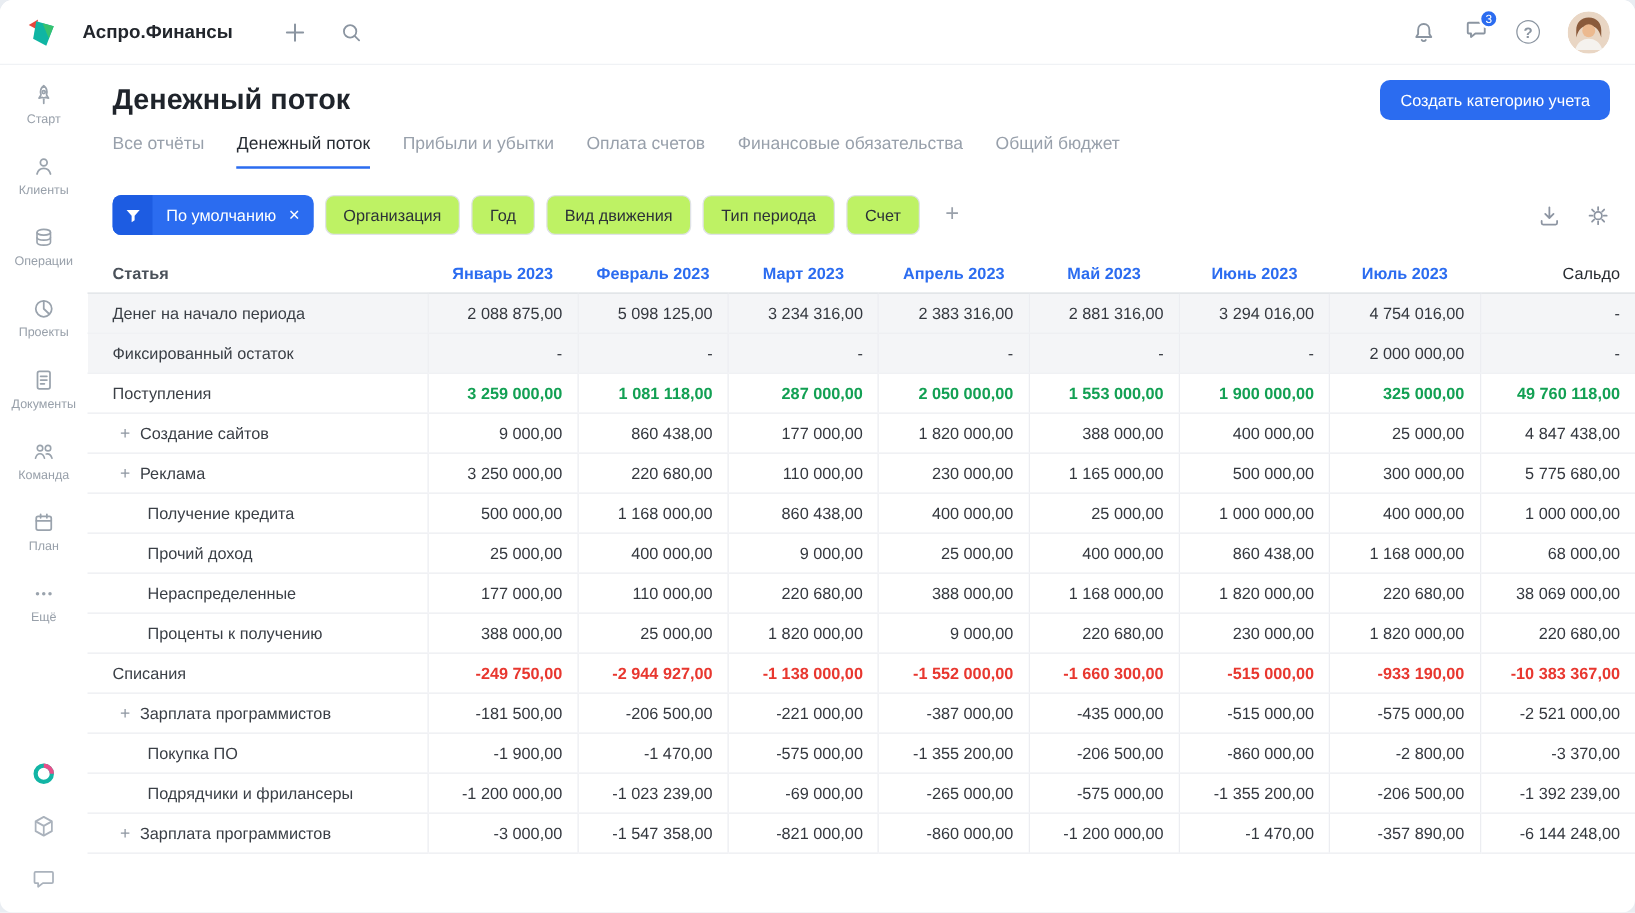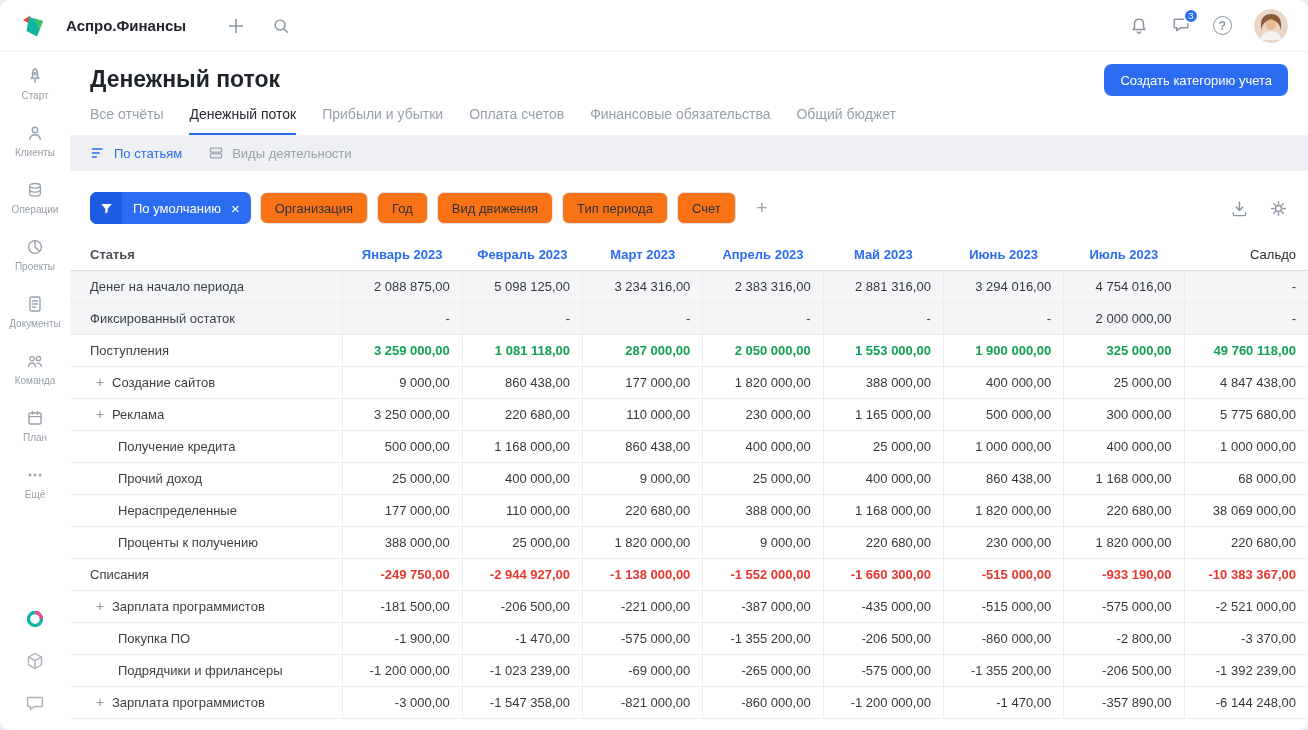--- a/index.html
+++ b/index.html
@@ -47,21 +47,21 @@
   .vtab svg { width:16px; height:16px; }
   .vtab.active { color:var(--accent,#2b6cf0); }
 
   
   .filter-row { display:flex; align-items:center; gap:9px; padding:21px 20px 15px; }
   .pill { display:flex; align-items:center; height:32px; border-radius:7px; overflow:hidden; background:var(--accent,#2b6cf0); color:#fff; cursor:pointer; }
   .pill-seg { width:32px; height:100%; background:#1d5ce2; display:flex; align-items:center; justify-content:center; }
   .pill-seg svg { width:15px; height:15px; }
   .pill-lbl { font-size:13px; padding:0 5px 0 11px; }
   .pill-x { font-size:15px; padding:0 11px 0 5px; line-height:1; }
-  .fbtn { height:32px; padding:0 14px; border:1px solid #dfe2e7; border-radius:7px; background:#f97316; font-size:13px; color:#2c3138; font-family:inherit; cursor:pointer; white-space:nowrap; }
+  .fbtn { height:32px; padding:0 14px; border:1px solid #dfe2e7; border-radius:7px; background:#bef264; font-size:13px; color:#2c3138; font-family:inherit; cursor:pointer; white-space:nowrap; }
   .add-filter { width:30px; height:32px; border:none; background:none; color:#9aa1ab; font-size:19px; cursor:pointer; margin-left:2px; }
   .fr-right { margin-left:auto; display:flex; align-items:center; gap:20px; color:#8d95a2; }
   .fr-right .icon { cursor:pointer; }
   .fr-right svg { width:19px; height:19px; }
 
   
   .table-wrap { flex:1; min-height:0; }
   table { width:100%; border-collapse:collapse; table-layout:fixed; font-size:13px; }
   thead th { height:31px; font-weight:700; border-bottom:1px solid #dcdfe4; }
   .h-article { text-align:left; padding-left:20px; color:#4a515a; }
@@ -243,39 +243,20 @@
         <div class="tabs">
             <div class="tab">Все отчёты</div>
             <div class="tab active">Денежный поток</div>
             <div class="tab">Прибыли и убытки</div>
             <div class="tab">Оплата счетов</div>
             <div class="tab">Финансовые обязательства</div>
             <div class="tab">Общий бюджет</div>
           </div>
       </div>
 
-      <div class="view-bar">
-          <div class="vtab active">
-            <span class="icon">
-              <svg viewBox="0 0 20 20" fill="none" stroke="currentColor" stroke-width="1.7" stroke-linecap="round">
-                <path d="M3 5h12M3 10h8.5M3 15h5"></path>
-              </svg>
-            </span>
-            <span>По статьям</span>
-          </div>
-          <div class="vtab">
-            <span class="icon">
-              <svg viewBox="0 0 20 20" fill="none" stroke="currentColor" stroke-width="1.5" stroke-linejoin="round">
-                <rect x="3" y="3.8" width="14" height="5" rx="1"></rect>
-                <rect x="3" y="11.2" width="14" height="5" rx="1"></rect>
-              </svg>
-            </span>
-            <span>Виды деятельности</span>
-          </div>
-        </div>
 
       <div class="filter-row">
         <div class="pill">
           <span class="pill-seg icon">
             <svg viewBox="0 0 20 20">
                 <path d="M3 4h14l-5.4 6.2v4.6l-3.2 2.2v-6.8z" fill="#ffffff"></path>
               </svg>
           </span>
           <span class="pill-lbl">По умолчанию</span>
           <span class="pill-x">×</span>

